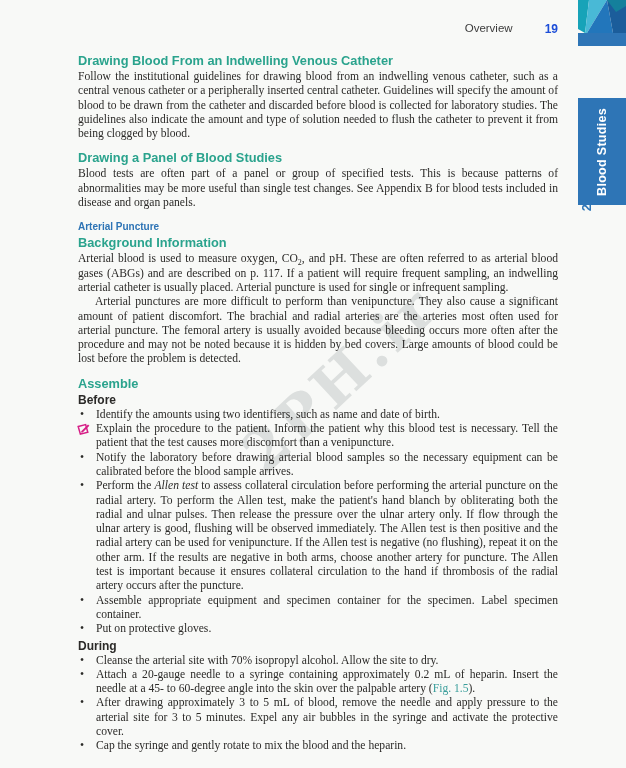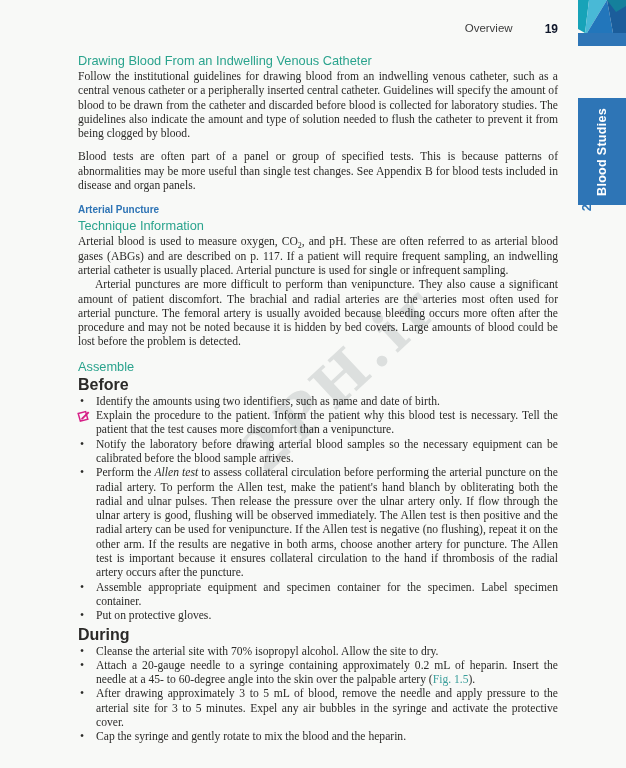--- a/index.html
+++ b/index.html
@@ -30,46 +30,46 @@
 
   .content{position:absolute;left:78px;top:22px;width:480px;z-index:1;}
 
   .page-header{
     display:flex;justify-content:flex-end;align-items:flex-start;
     gap:32px;
     font-family:"Liberation Sans", sans-serif;
     font-size:11.5px;color:#3c3c3c;
     margin-bottom:17px;
   }
-  .page-header .pnum{font-weight:bold;font-size:12px;color:#0f172a;}
+  .page-header .pnum{font-weight:bold;font-size:12px;color:#1d4ed8;}
 
   h3.teal{
     font-family:"Liberation Sans", sans-serif;
-    font-size:12.8px;font-weight:normal;
+    font-size:12.8px;font-weight:bold;
     color:#2aa38d;
     margin:0 0 2px 0;
   }
   h2.blue{
     font-family:"Liberation Sans", sans-serif;
     font-size:10px;font-weight:bold;
     color:#2e74b5;
     margin:11px 0 3px 0;
   }
   .sec{margin-bottom:9px;}
   p.body{
     margin:0;
     font-size:11.6px;line-height:14.3px;
     text-align:justify;
   }
   p.indent{text-indent:17px;}
   sub.chem{font-size:8px;line-height:0;}
 
   .subhead{
     font-family:"Liberation Sans", sans-serif;
-    font-weight:bold;font-size:16px;
+    font-weight:bold;font-size:12px;
     margin:2px 0 1px 0;
   }
 
   .bullet{
     display:flex;
     font-size:11.6px;line-height:14.3px;
     padding-left:2px;
   }
   .bullet .marker{
     flex:0 0 16px;
@@ -139,27 +139,28 @@
       <span>Overview</span>
       <span class="pnum">19</span>
     </div>
 
     <div class="sec">
       <h3 class="teal">Drawing Blood From an Indwelling Venous Catheter</h3>
       <p class="body">Follow the institutional guidelines for drawing blood from an indwelling venous catheter, such as a central venous catheter or a peripherally inserted central catheter. Guidelines will specify the amount of blood to be drawn from the catheter and discarded before blood is collected for laboratory studies. The guidelines also indicate the amount and type of solution needed to flush the catheter to prevent it from being clogged by blood.</p>
     </div>
 
     <div class="sec">
+      <h3 class="teal">Drawing a Panel of Blood Studies</h3>
       <p class="body">Blood tests are often part of a panel or group of specified tests. This is because patterns of abnormalities may be more useful than single test changes. See Appendix B for blood tests included in disease and organ panels.</p>
     </div>
 
     <div class="sec">
       <h2 class="blue">Arterial Puncture</h2>
 
-      <h3 class="teal">Technique Information</h3>
+      <h3 class="teal">Background Information</h3>
       <p class="body"><span>Arterial blood is used to measure oxygen, CO</span><sub class="chem">2</sub><span>, and pH. These are often referred to as arterial blood gases (ABGs) and are described on p. 117. If a patient will require frequent sampling, an indwelling arterial catheter is usually placed. Arterial puncture is used for single or infrequent sampling.</span></p>
       <p class="body indent">Arterial punctures are more difficult to perform than venipuncture. They also cause a significant amount of patient discomfort. The brachial and radial arteries are the arteries most often used for arterial puncture. The femoral artery is usually avoided because bleeding occurs more often after the procedure and may not be noted because it is hidden by bed covers. Large amounts of blood could be lost before the problem is detected.</p>
     </div>
 
     <div class="sec">
       <h3 class="teal">Assemble</h3>
 
       <div class="subhead">Before</div>
 
       <div class="bullet">

